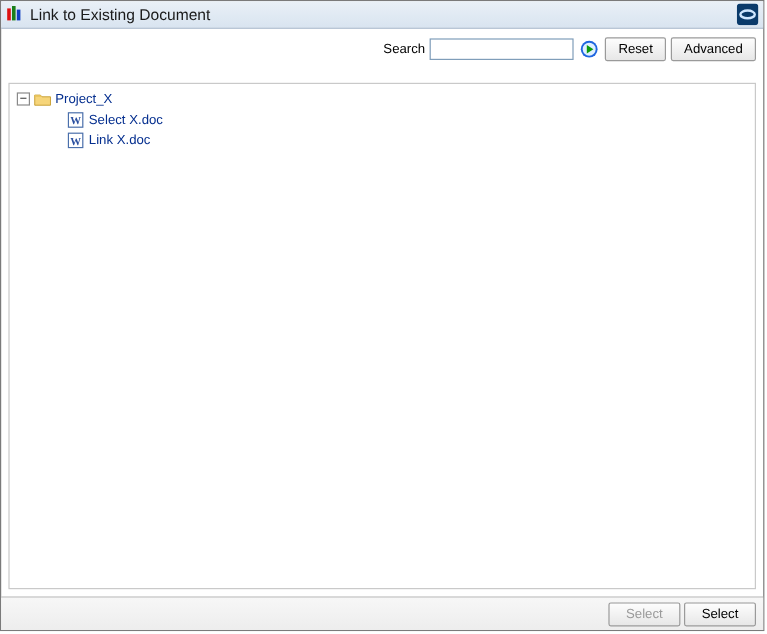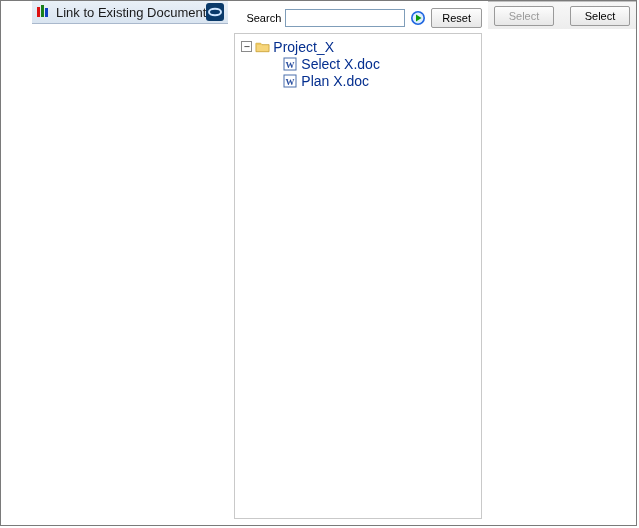--- a/index.html
+++ b/index.html
@@ -9,23 +9,22 @@
     font-size: 11px;
     background: #fff;
     color: #000;
   }
   .window {
     width: 637px;
     height: 526px;
     border: 1px solid #7a7a7a;
     box-sizing: border-box;
     display: flex;
-    flex-direction: row;
-    background: #fff;
-    padding-left: 31px;
+    flex-direction: column;
+    background: #fff;
   }
   .titlebar {
     height: 22px;
     background: linear-gradient(#e9f0f7, #d9e4f0);
     border-bottom: 1px solid #a9b8cc;
     display: flex;
     align-items: center;
     padding: 0 4px;
   }
   .titlebar .title-text {
@@ -43,20 +42,21 @@
   .brand-icon {
     width: 18px;
     height: 18px;
   }
   .content {
     flex: 1;
     display: flex;
     flex-direction: column;
     padding: 6px;
     box-sizing: border-box;
+    gap: 13px;
   }
   .searchbar {
     display: flex;
     align-items: center;
     justify-content: flex-end;
     gap: 4px;
     margin-bottom: 4px;
     height: 22px;
   }
   .searchbar label {
@@ -110,21 +110,21 @@
     height: 17px;
     gap: 3px;
     padding-left: 4px;
     white-space: nowrap;
   }
   .tree-row.child {
     padding-left: 46px;
   }
   .tree-row .label {
     color: #052f8f;
-    font-size: 14px;
+    font-size: 11px;
     cursor: pointer;
   }
   .expander {
     width: 11px;
     height: 11px;
     border: 1px solid #8a8a8a;
     box-sizing: border-box;
     display: inline-flex;
     align-items: center;
     justify-content: center;
@@ -141,21 +141,21 @@
     display: inline-block;
     flex-shrink: 0;
   }
   .footer {
     height: 28px;
     border-top: 1px solid #c0c0c0;
     background: linear-gradient(#f7f7f7, #ededed);
     display: flex;
     align-items: center;
     justify-content: flex-end;
-    gap: 16px;
+    gap: 3px;
     padding: 0 6px;
     box-sizing: border-box;
   }
   .footer .btn {
     min-width: 60px;
   }
 </style>
 </head>
 <body>
 
@@ -185,20 +185,21 @@
       <label>Search</label>
       <input type="text" value="" style="">
       <button class="go-btn" title="Go">
         <svg viewBox="0 0 16 16" width="16" height="16">
           <circle cx="8" cy="8" r="7" fill="#1f66e0"></circle>
           <circle cx="8" cy="8" r="5.4" fill="#dff0ff"></circle>
           <polygon points="6,4.5 11.5,8 6,11.5" fill="#0c9a0c"></polygon>
         </svg>
       </button>
       <button class="btn">Reset</button>
+      <button class="btn">Advanced</button>
     </div>
 
     <div class="tree-area">
 
       <div class="tree-row">
         <span class="expander">−</span>
         <span class="folder-icon">
           <svg viewBox="0 0 16 14" width="15" height="14">
             <path d="M1 3 h5 l1.5 1.5 H15 V12 H1 Z" fill="#f6d57a" stroke="#c49a2a" stroke-width="0.8"></path>
             <path d="M1 3 h5 l1.5 1.5 H1 Z" fill="#e7c25a"></path>
@@ -217,21 +218,21 @@
         <span class="label">Select X.doc</span>
       </div>
 
       <div class="tree-row child">
         <span class="doc-icon">
           <svg viewBox="0 0 14 14" width="14" height="14">
             <rect x="1" y="1" width="12" height="12" fill="#ffffff" stroke="#4a6fab" stroke-width="1"></rect>
             <text x="7" y="10.5" text-anchor="middle" font-size="9" font-family="Georgia,serif" fill="#2a4fa0" font-weight="bold">W</text>
           </svg>
         </span>
-        <span class="label">Plan X.doc</span>
+        <span class="label">Link X.doc</span>
       </div>
 
     </div>
 
   </div>
 
   <div class="footer">
     <button class="btn" disabled="">Select</button>
     <button class="btn">Select</button>
   </div>

